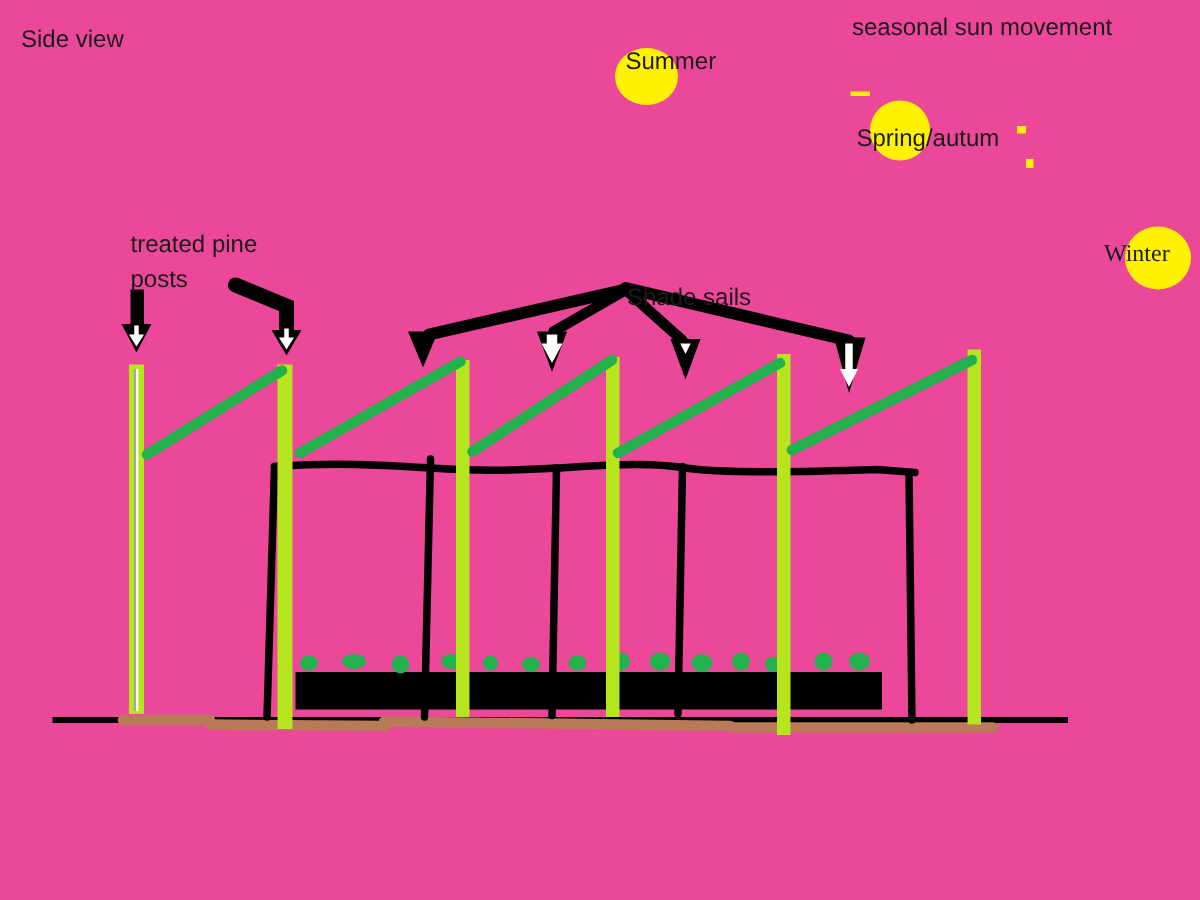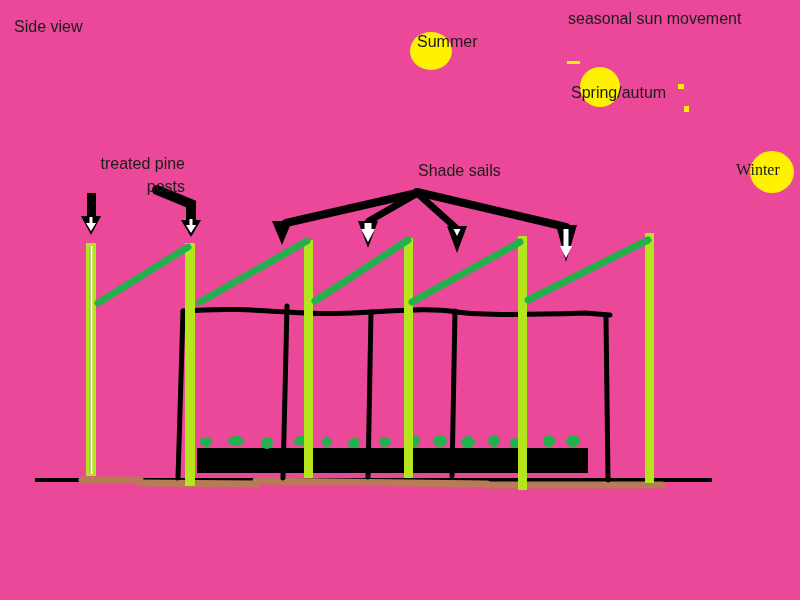--- a/index.html
+++ b/index.html
@@ -23,21 +23,21 @@
     top: 0;
   }
   .lbl {
     position: absolute;
     color: #1b1b1b;
     font-size: 16px;
     line-height: 22px;
     white-space: nowrap;
     z-index: 5;
   }
-  .lbl.wrap { white-space: normal; text-align: right; }
+  .lbl.wrap { white-space: normal; }
 </style>
 </head>
 <body>
 
 <div class="canvas">
 
   <svg class="drawing" width="800" height="600" viewBox="0 0 800 600">
 
     <g fill="#FFF200">
       <ellipse cx="431" cy="51" rx="21" ry="19"></ellipse>
@@ -145,15 +145,15 @@
   <div class="lbl" style="left:568px; top:8px;">seasonal sun movement</div>
 
   <div class="lbl" style="left:417px; top:31px;">Summer</div>
 
   <div class="lbl" style="left:571px; top:82px;">Spring/autum</div>
 
   <div class="lbl" style="left:736px; top:159px;font-family:Liberation Serif, serif;">Winter</div>
 
   <div class="lbl wrap" style="left:87px; top:152px; width:98px; line-height:23px;">treated pine posts</div>
 
-  <div class="lbl" style="left:418px; top:160px;">Shade sails</div>
+  <div class="lbl" style="left:418px; top:188px;">Shade sails</div>
 
 </div>
 
 </body></html>

